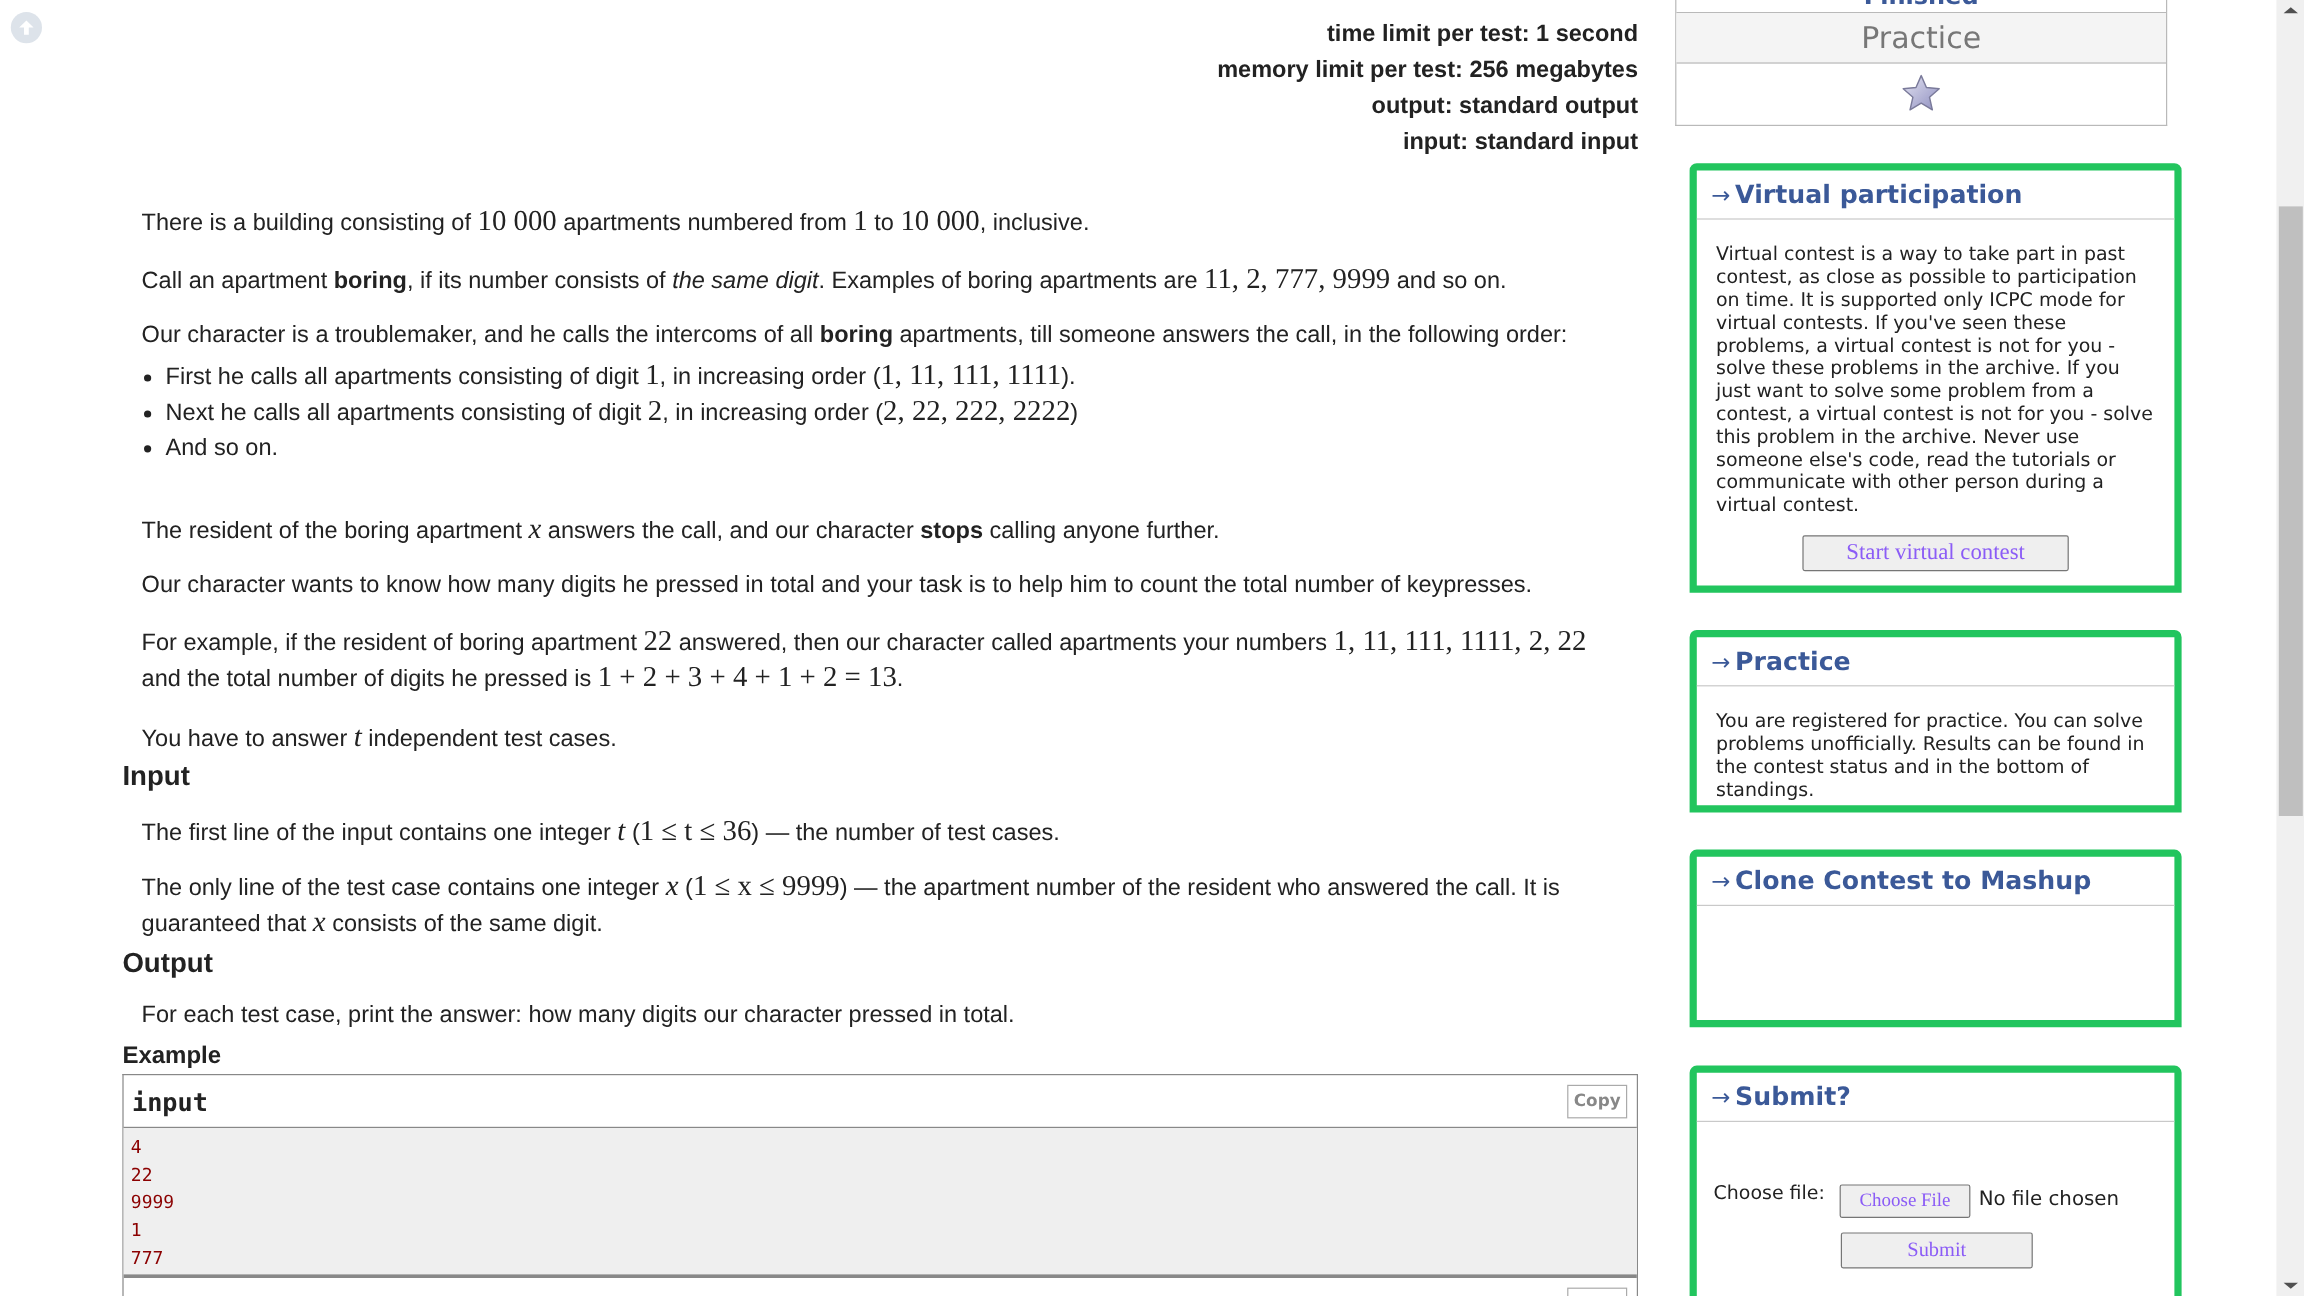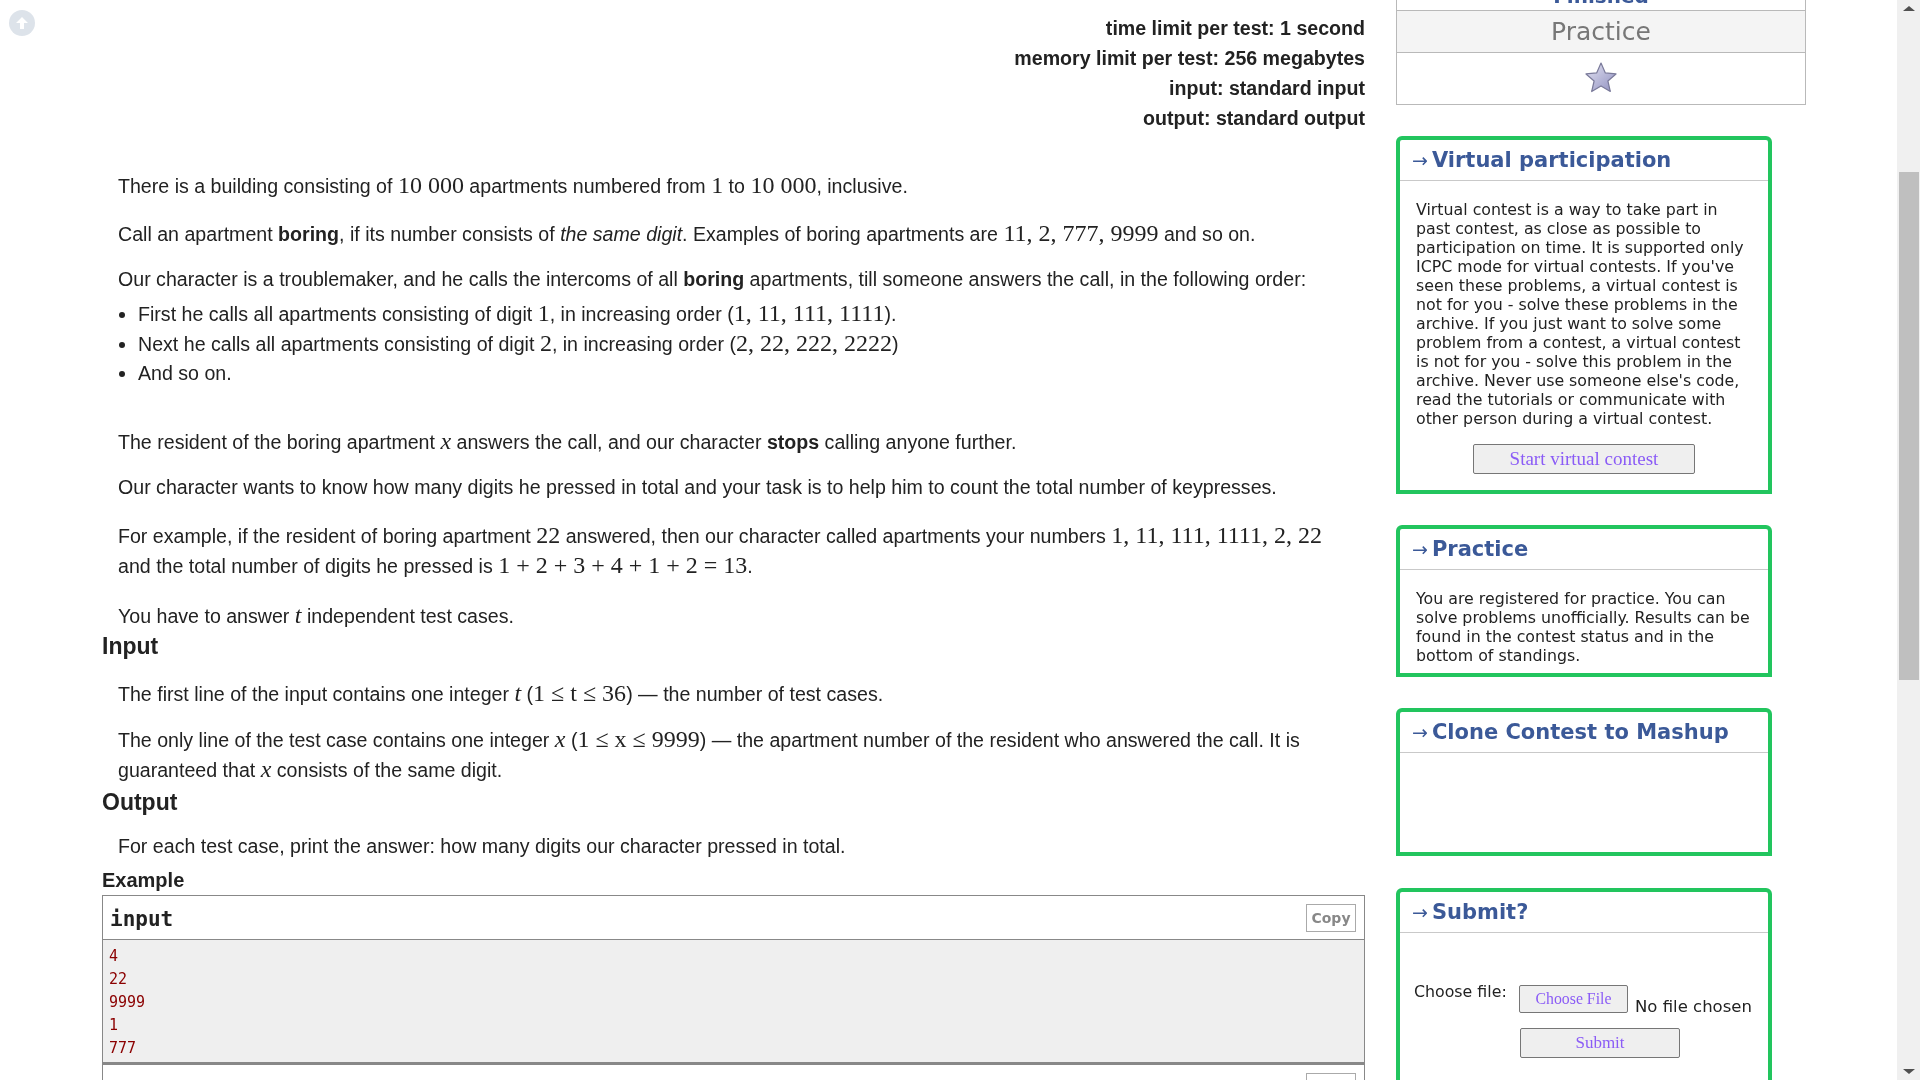--- a/index.html
+++ b/index.html
@@ -35,21 +35,21 @@
   .ex-data div { font-family: "DejaVu Sans Mono", monospace; font-size: 15px; color: #8b0000; height: 23px; line-height: 23px; }
   .ex-head2 { height: 30px; position: relative; }
   .copy-btn2 { position: absolute; right: 8px; top: 8px; width: 50px; height: 28px; border: 1px solid #aaa; background: #fff; }
 
   
   .sidebar { position: absolute; left: 1396px; top: 0; width: 410px; font-family: "DejaVu Sans", sans-serif; }
   .status-box { position: absolute; left: 0; top: -4px; width: 410px; height: 109px; border: 1px solid #b9b9b9; border-top: none; }
   .status-box .finished { height: 15px; border-bottom: 1px solid #b9b9b9; overflow: hidden; text-align: center; color: #3b5998; font-weight: bold; font-size: 20px; line-height: 0; }
   .status-box .practice-row { height: 42px; background: #f4f4f4; border-bottom: 1px solid #b9b9b9; text-align: center; line-height: 42px; font-size: 25px; color: #777; }
   .status-box .star-row { height: 50px; display: flex; align-items: center; justify-content: center; }
-  .roundbox { position: absolute; left: 0; width: 376px; border: 4px solid #22c55e; border-radius: 6px 6px 0 0; background: #fff; }
+  .roundbox { position: absolute; left: 12px; width: 410px; border: 6px solid #22c55e; border-radius: 6px 6px 0 0; background: #fff; }
   .roundbox .title { height: 41px; border-bottom: 1px solid #c9c9c9; padding-left: 12px; line-height: 40px; color: #3b5998; font-weight: bold; font-size: 21px; }
   .roundbox .title .arrow { font-weight: normal; font-size: 19px; margin-right: 4px; }
   .roundbox .body { padding: 14px 16px; font-size: 15.8px; line-height: 19px; color: #222; }
   .btn { display: inline-block; background: #efefef; border: 1px solid #767676; border-radius: 2px; font-family: Liberation Serif, serif; color: #8b5cf6; text-align: center; }
   .center { text-align: center; }
   .form-row { display: flex; align-items: flex-start; font-size: 15.8px; }
   .select { width: 274px; height: 24px; border: 1px solid #767676; border-radius: 2px; font-size: 15.8px; padding: 1px 6px; display: flex; justify-content: space-between; align-items: center; background: #fff; }
   
   .scrollbar { position: absolute; right: 0; top: 0; width: 23px; height: 1080px; background: #f0f0f0; }
   .sb-up, .sb-down { position: absolute; left: 6px; width: 0; height: 0; border-left: 6px solid transparent; border-right: 6px solid transparent; }
@@ -63,22 +63,22 @@
 <div class="scroll-top">
   <svg width="16" height="16" viewBox="0 0 16 16">
     <path d="M8 2 L14 8 L10 8 L10 14 L6 14 L6 8 L2 8 Z" fill="#ffffff"></path>
   </svg>
 </div>
 
 <div class="main">
   <div class="header-box">
     <div>time limit per test: 1 second</div>
     <div>memory limit per test: 256 megabytes</div>
+    <div>output: standard output</div>
     <div>input: standard input</div>
-    <div>output: standard output</div>
   </div>
 
   <p class="para" style="top:152px">
     <span>There is a building consisting of </span><span class="math">10 000</span><span> apartments numbered from </span><span class="math">1</span><span> to </span><span class="math">10 000</span><span>, inclusive.</span>
   </p>
 
   <p class="para" style="top:200px">
     <span>Call an apartment </span><b>boring</b><span>, if its number consists of </span><i>the same digit</i><span>. Examples of boring apartments are </span><span class="math">11, 2, 777, 9999</span><span> and so on.</span>
   </p>
 
@@ -173,21 +173,21 @@
   <div class="roundbox" style="top:708px; height:148px">
     <div class="title"><span class="arrow">→</span><span>Clone Contest to Mashup</span></div>
   </div>
 
   <div class="roundbox" style="top:888px; height:200px">
     <div class="title"><span class="arrow">→</span><span>Submit?</span></div>
     <div class="body" style="padding:34px 14px 0 14px">
       <div class="form-row" style="margin-top:16px">
         <span style="width:105px; line-height:18px">Choose file:</span>
         <span class="btn" style="width:109px; height:28px; line-height:26px; font-size:15.8px; margin-top:2px">Choose File</span>
-        <span style="margin-left:7px; margin-top:14px; font-size:16.5px">No file chosen</span>
+        <span style="margin-left:7px; margin-top:4px; font-size:16.5px">No file chosen</span>
       </div>
       <div style="margin-top:12px; padding-left:106px">
         <span class="btn" style="width:160px; height:30px; line-height:28px; font-size:17px">Submit</span>
       </div>
     </div>
   </div>
 </div>
 
 <div class="scrollbar">
   <div class="sb-up"></div>

